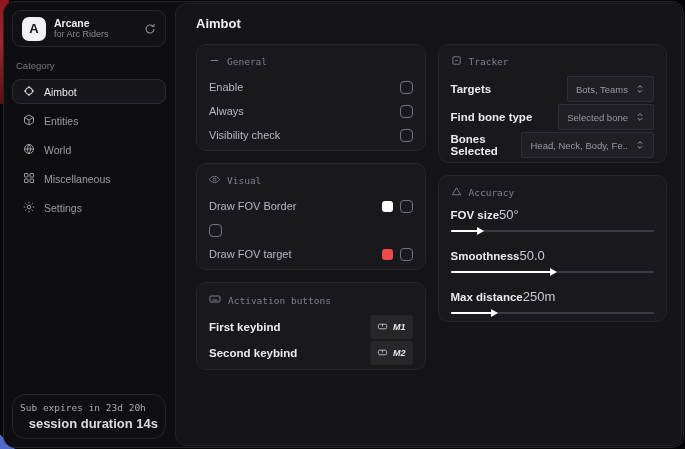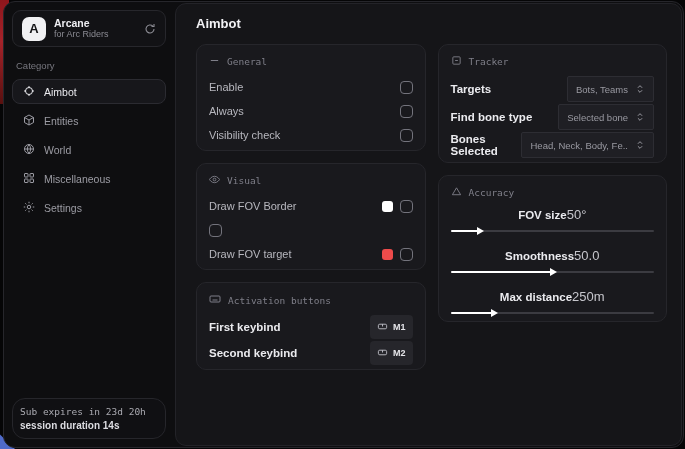--- a/index.html
+++ b/index.html
@@ -26,21 +26,21 @@
   .icon-btn { color:#8b8b93; display:flex; align-items:center; }
   .cat-label { margin:13px 4px 8px; font-size:9.5px; color:#77777f; }
   .nav-item { display:flex; align-items:center; gap:9px; height:25px; padding:0 10px;
               margin-bottom:4px; border-radius:8px; border:1px solid transparent;
               color:#9c9ca4; font-size:10.5px; cursor:pointer; }
   .nav-item.active { background:#17171b; border-color:#2b2b31; color:#e9e9ed; }
   .nav-item svg { flex:0 0 auto; }
   .side-spacer { flex:1; }
   .footer-card { border:1px solid #26262b; border-radius:13px; padding:7px 7px; background:#101013; }
   .footer-line1 { font-family:"DejaVu Sans Mono", monospace; font-size:9.5px; color:#aaaab1; }
-  .footer-line2 { margin-top:3px; font-size:10px; font-weight:bold; color:#dcdce1; }
+  .footer-line2 { margin-top:3px; font-size:13px; font-weight:bold; color:#dcdce1;text-align:right; }
 
   
   .main { flex:1; margin:1px; background:#151518; border:1px solid #232328; border-radius:11px;
           padding:12px 14px 14px 20px; overflow:hidden; }
   .page-title { font-size:13px; font-weight:bold; color:#f2f2f5; margin-bottom:13px; }
   .columns { display:flex; gap:12px; align-items:flex-start; }
   .col { width:234px; display:flex; flex-direction:column; gap:12px; }
 
   .card { background:#19191d; border:1px solid #26262b; border-radius:10px; padding:10px 12px 4px; }
   .card-header { display:flex; align-items:center; gap:7px; color:#7f7f89;
@@ -49,32 +49,32 @@
   .row + .row { margin-top:2px; }
   .row-label { font-size:11px; color:#b7b7be; }
   .row-label.strong { font-size:11.5px; font-weight:bold; color:#ebebef; }
   .right-group { display:flex; align-items:center; gap:7px; }
 
   .checkbox { width:13px; height:13px; border:1.5px solid #73737c; border-radius:4px;
               background:transparent; cursor:pointer; }
   .swatch { width:11px; height:11px; border-radius:3px; }
 
   .key-chip { display:flex; align-items:center; gap:5px; background:#26262b; border-radius:4px;
-              padding:3px 7px; cursor:pointer; }
+              padding:3px 7px; cursor:pointer;font-style:italic; }
   .key-chip .key { font-size:9px; font-weight:bold; color:#e6e6ea; }
   .key-chip svg { color:#c3c3ca; }
 
   .select-chip { display:flex; align-items:center; gap:7px; background:#1f1f24;
                  border:1px solid #2d2d33; border-radius:2px; padding:3px 8px; cursor:pointer;
                  max-width:150px; }
   .select-chip .val { font-size:9.5px; color:#9a9aa2; white-space:nowrap; overflow:hidden; }
   .select-chip svg { flex:0 0 auto; color:#9a9aa2; }
 
   .acc-block + .acc-block { margin-top:13px; }
-  .acc-top { display:flex; justify-content:center; align-items:center; }
+  .acc-top { display:flex; justify-content:flex-start; align-items:center; }
   .acc-value { font-size:13px; color:#c6c6cc; }
   .slider { position:relative; height:8px; margin-top:5px; cursor:pointer; }
   .slider-track { position:absolute; top:3px; left:0; right:0; height:2px; background:#3b3b41; border-radius:1px; }
   .slider-fill { position:absolute; top:3px; left:0; height:2px; background:#ffffff; border-radius:1px; width:var(--p); }
   .slider-handle { position:absolute; top:0; left:var(--p); transform:translateX(-2px);
                    width:0; height:0; border-top:4px solid transparent; border-bottom:4px solid transparent;
                    border-left:7px solid #ffffff; }
 </style>
 </head>
 <body>

